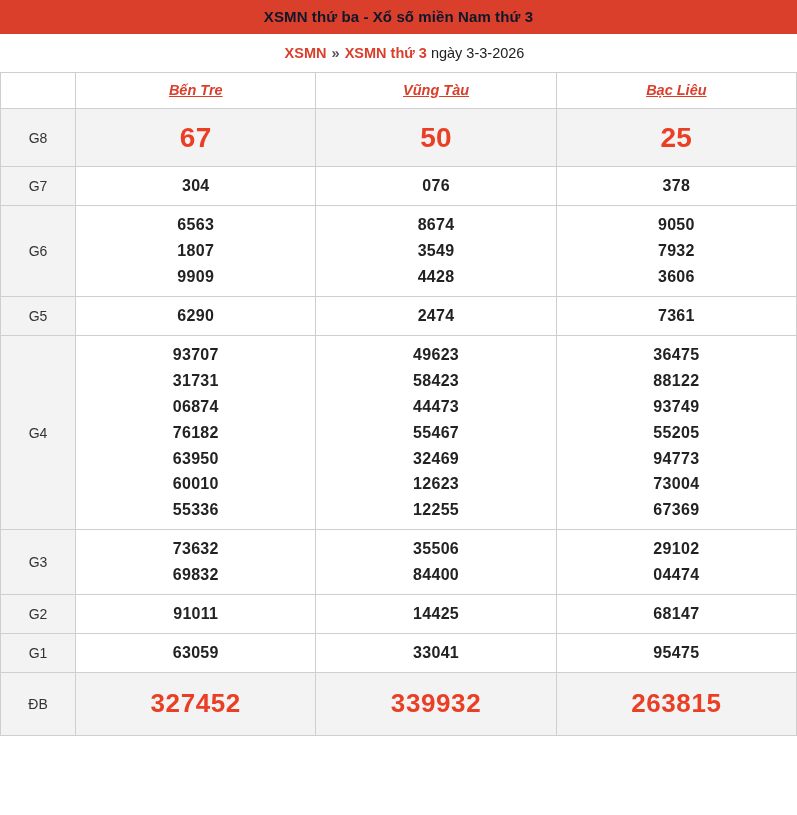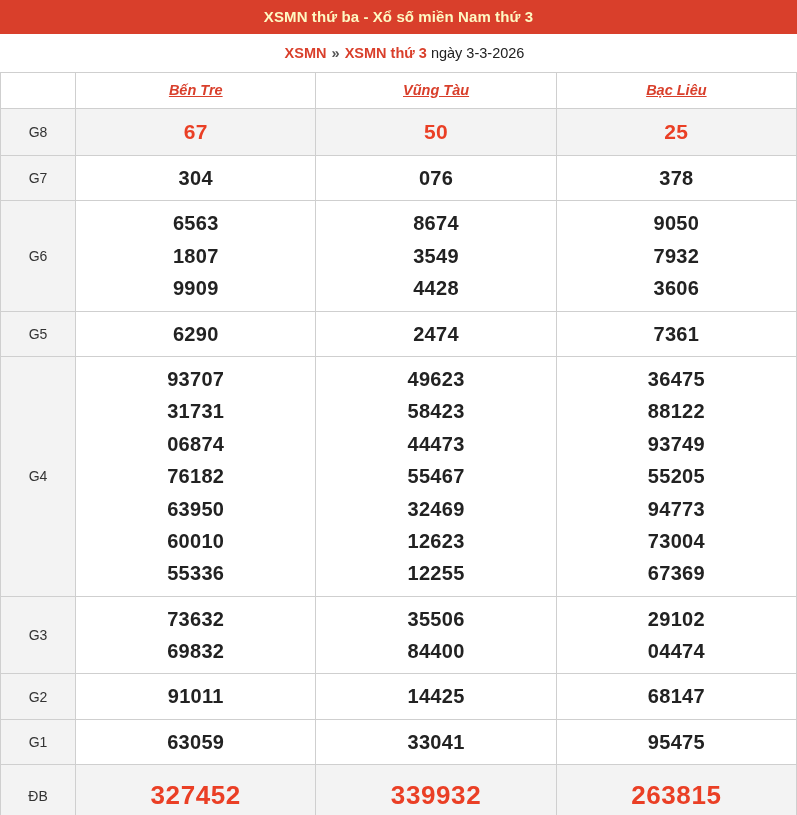--- a/index.html
+++ b/index.html
@@ -11,21 +11,21 @@
     background: #ffffff;
     font-family: "Liberation Sans", sans-serif;
     color: #222222;
   }
   .page {
     width: 797px;
     box-sizing: border-box;
   }
   .header-bar {
     background: #d93f2b;
-    color: #fef9c3;
+    color: #0f172a;
     text-align: center;
     font-size: 15px;
     font-weight: bold;
     padding: 8px 4px 9px 4px;
     letter-spacing: 0.1px;
   }
   .breadcrumb {
     text-align: center;
     font-size: 14.5px;
     padding: 11px 4px 11px 16px;
@@ -70,34 +70,34 @@
   col.prize-col { width: 75px; }
   col.prov-col { width: 240px; }
   .prize-label {
     font-size: 14px;
     font-weight: normal;
     color: #333333;
     background: #f3f3f3;
     width: 75px;
   }
   .nums {
-    font-size: 20px;
+    font-size: 16px;
     font-weight: bold;
     color: #222222;
     line-height: 1.62;
     padding: 6px 2px;
     letter-spacing: 0.3px;
   }
   .nums div { white-space: nowrap; }
   tr.row-alt td { background: #f3f3f3; }
   tr.row-plain td.value-cell { background: #ffffff; }
   .red {
     color: #ea3f25;
   }
-  .g8 .nums { font-size: 21px; }
+  .g8 .nums { font-size: 28px; }
   .db .nums {
     font-size: 26px;
     letter-spacing: 0.6px;
     padding: 9px 2px 11px 2px;
   }
   .db .prize-label { font-size: 14px; }
 </style>
 </head>
 <body>
 

